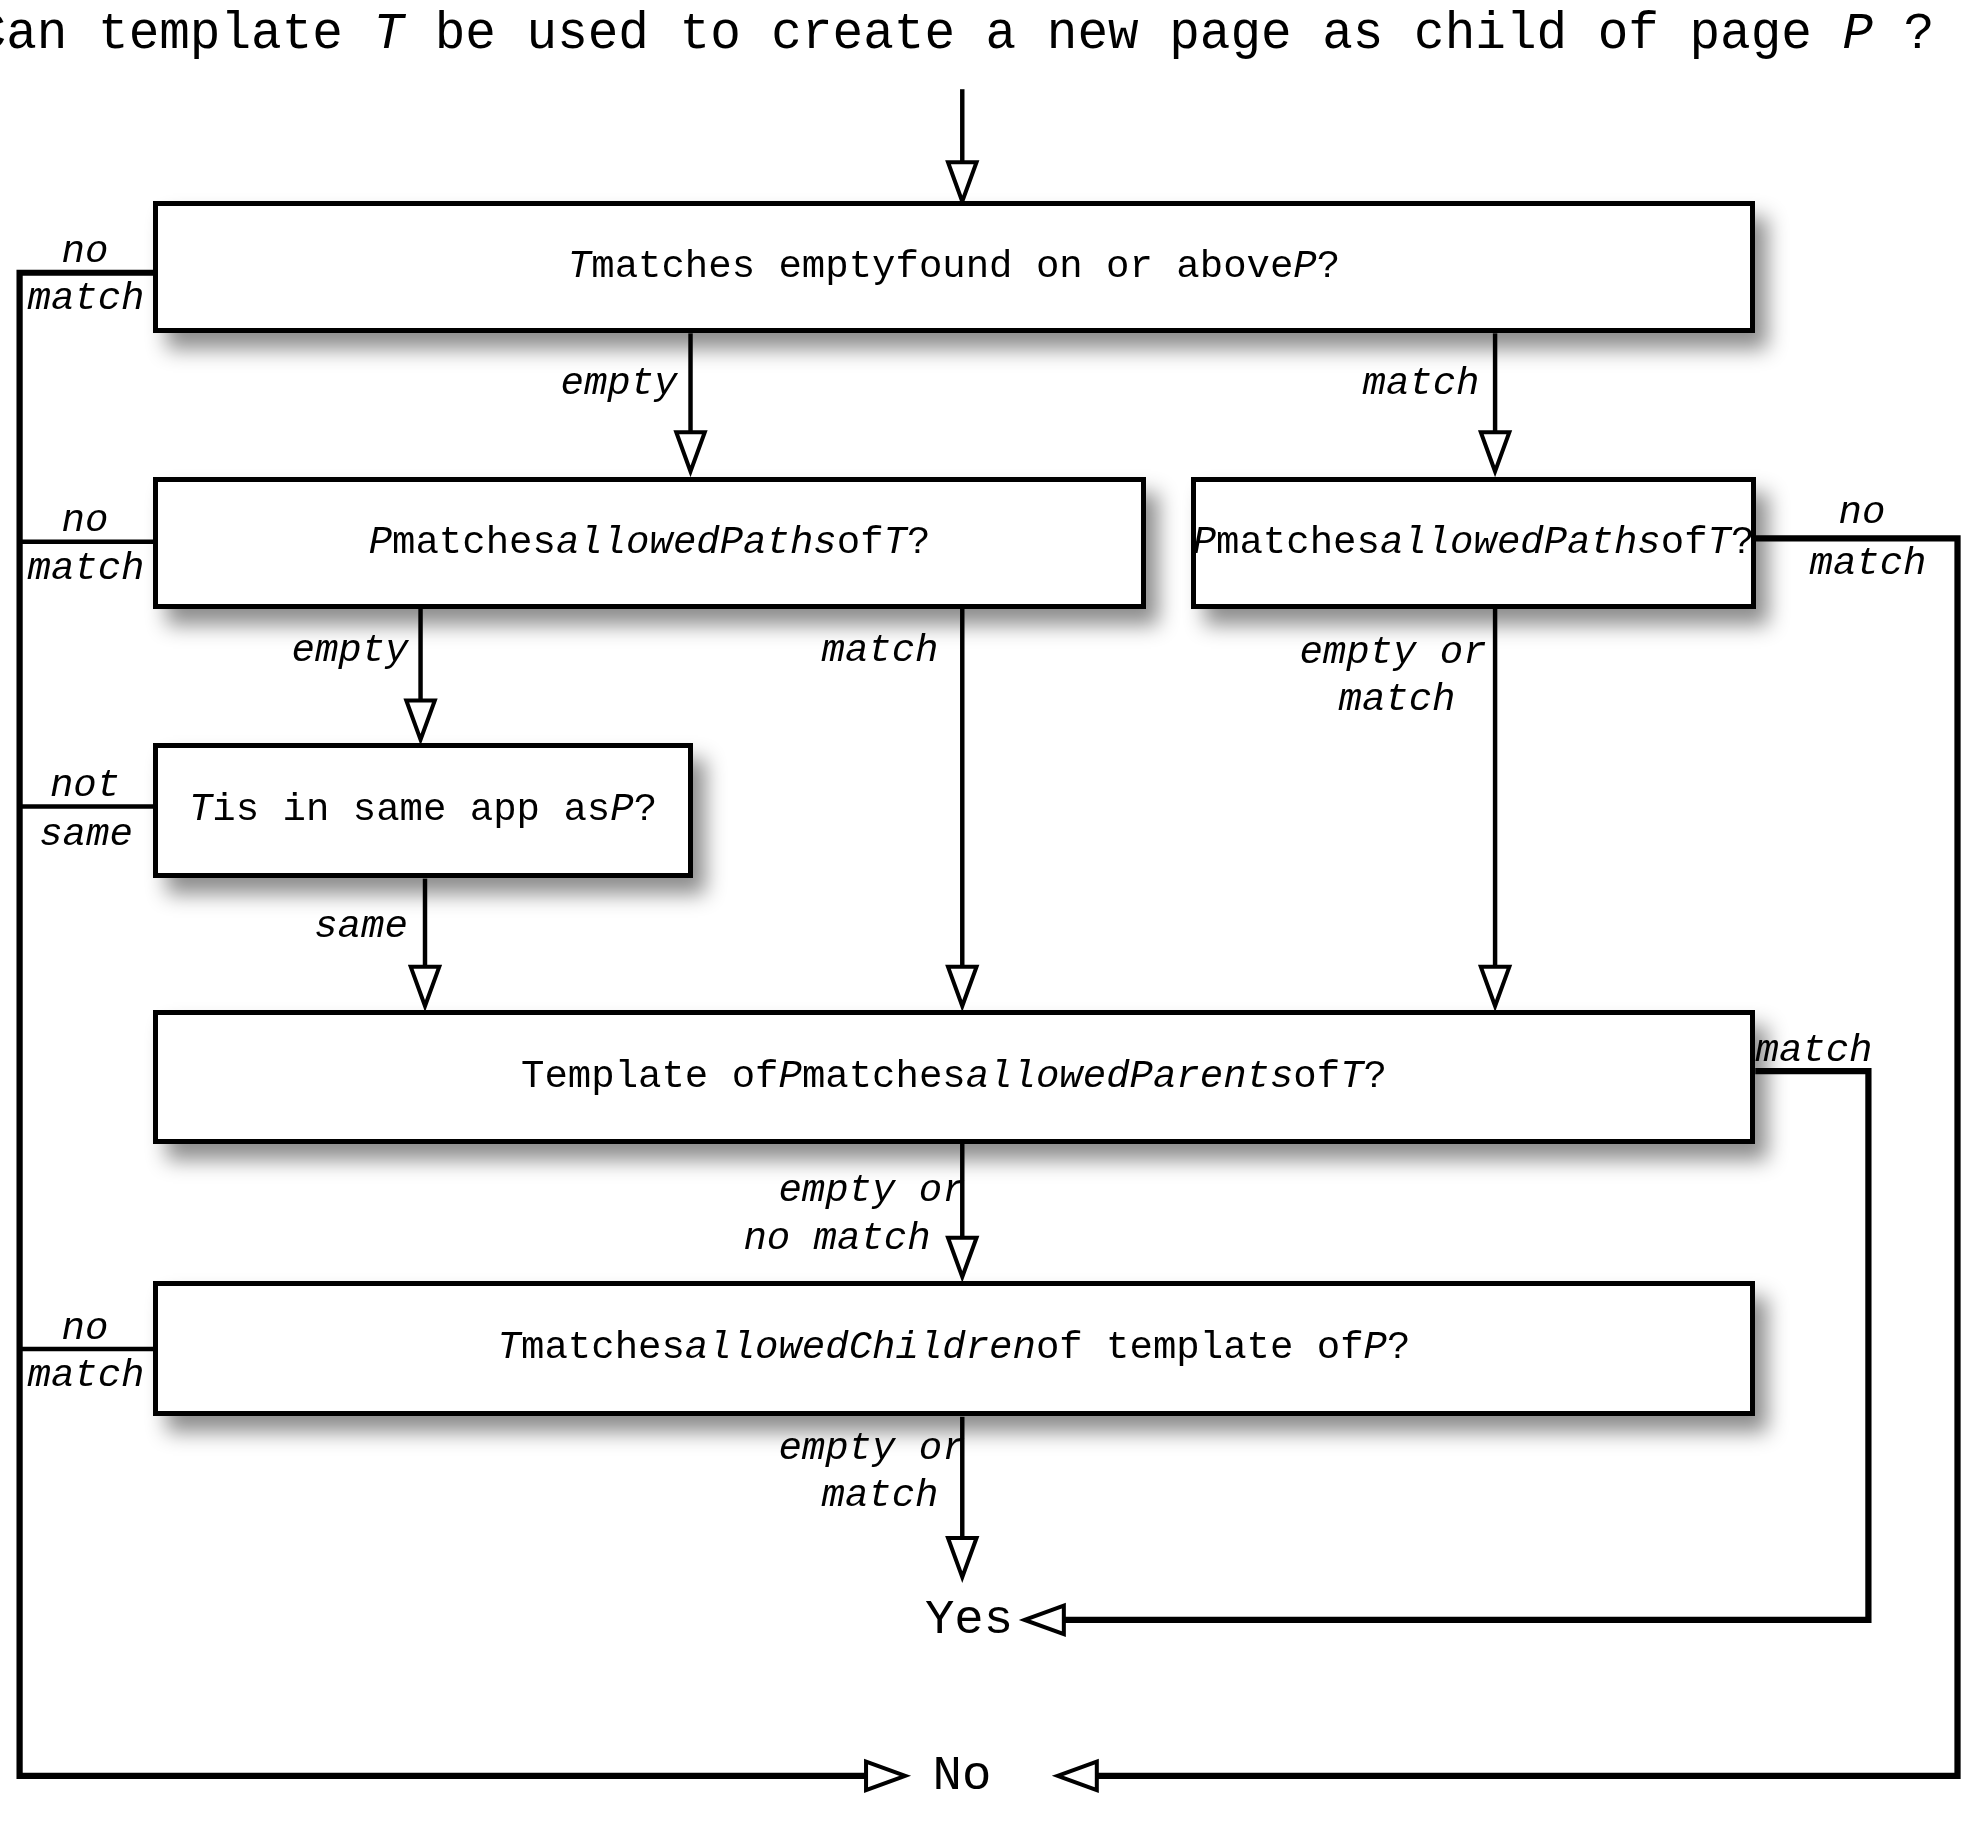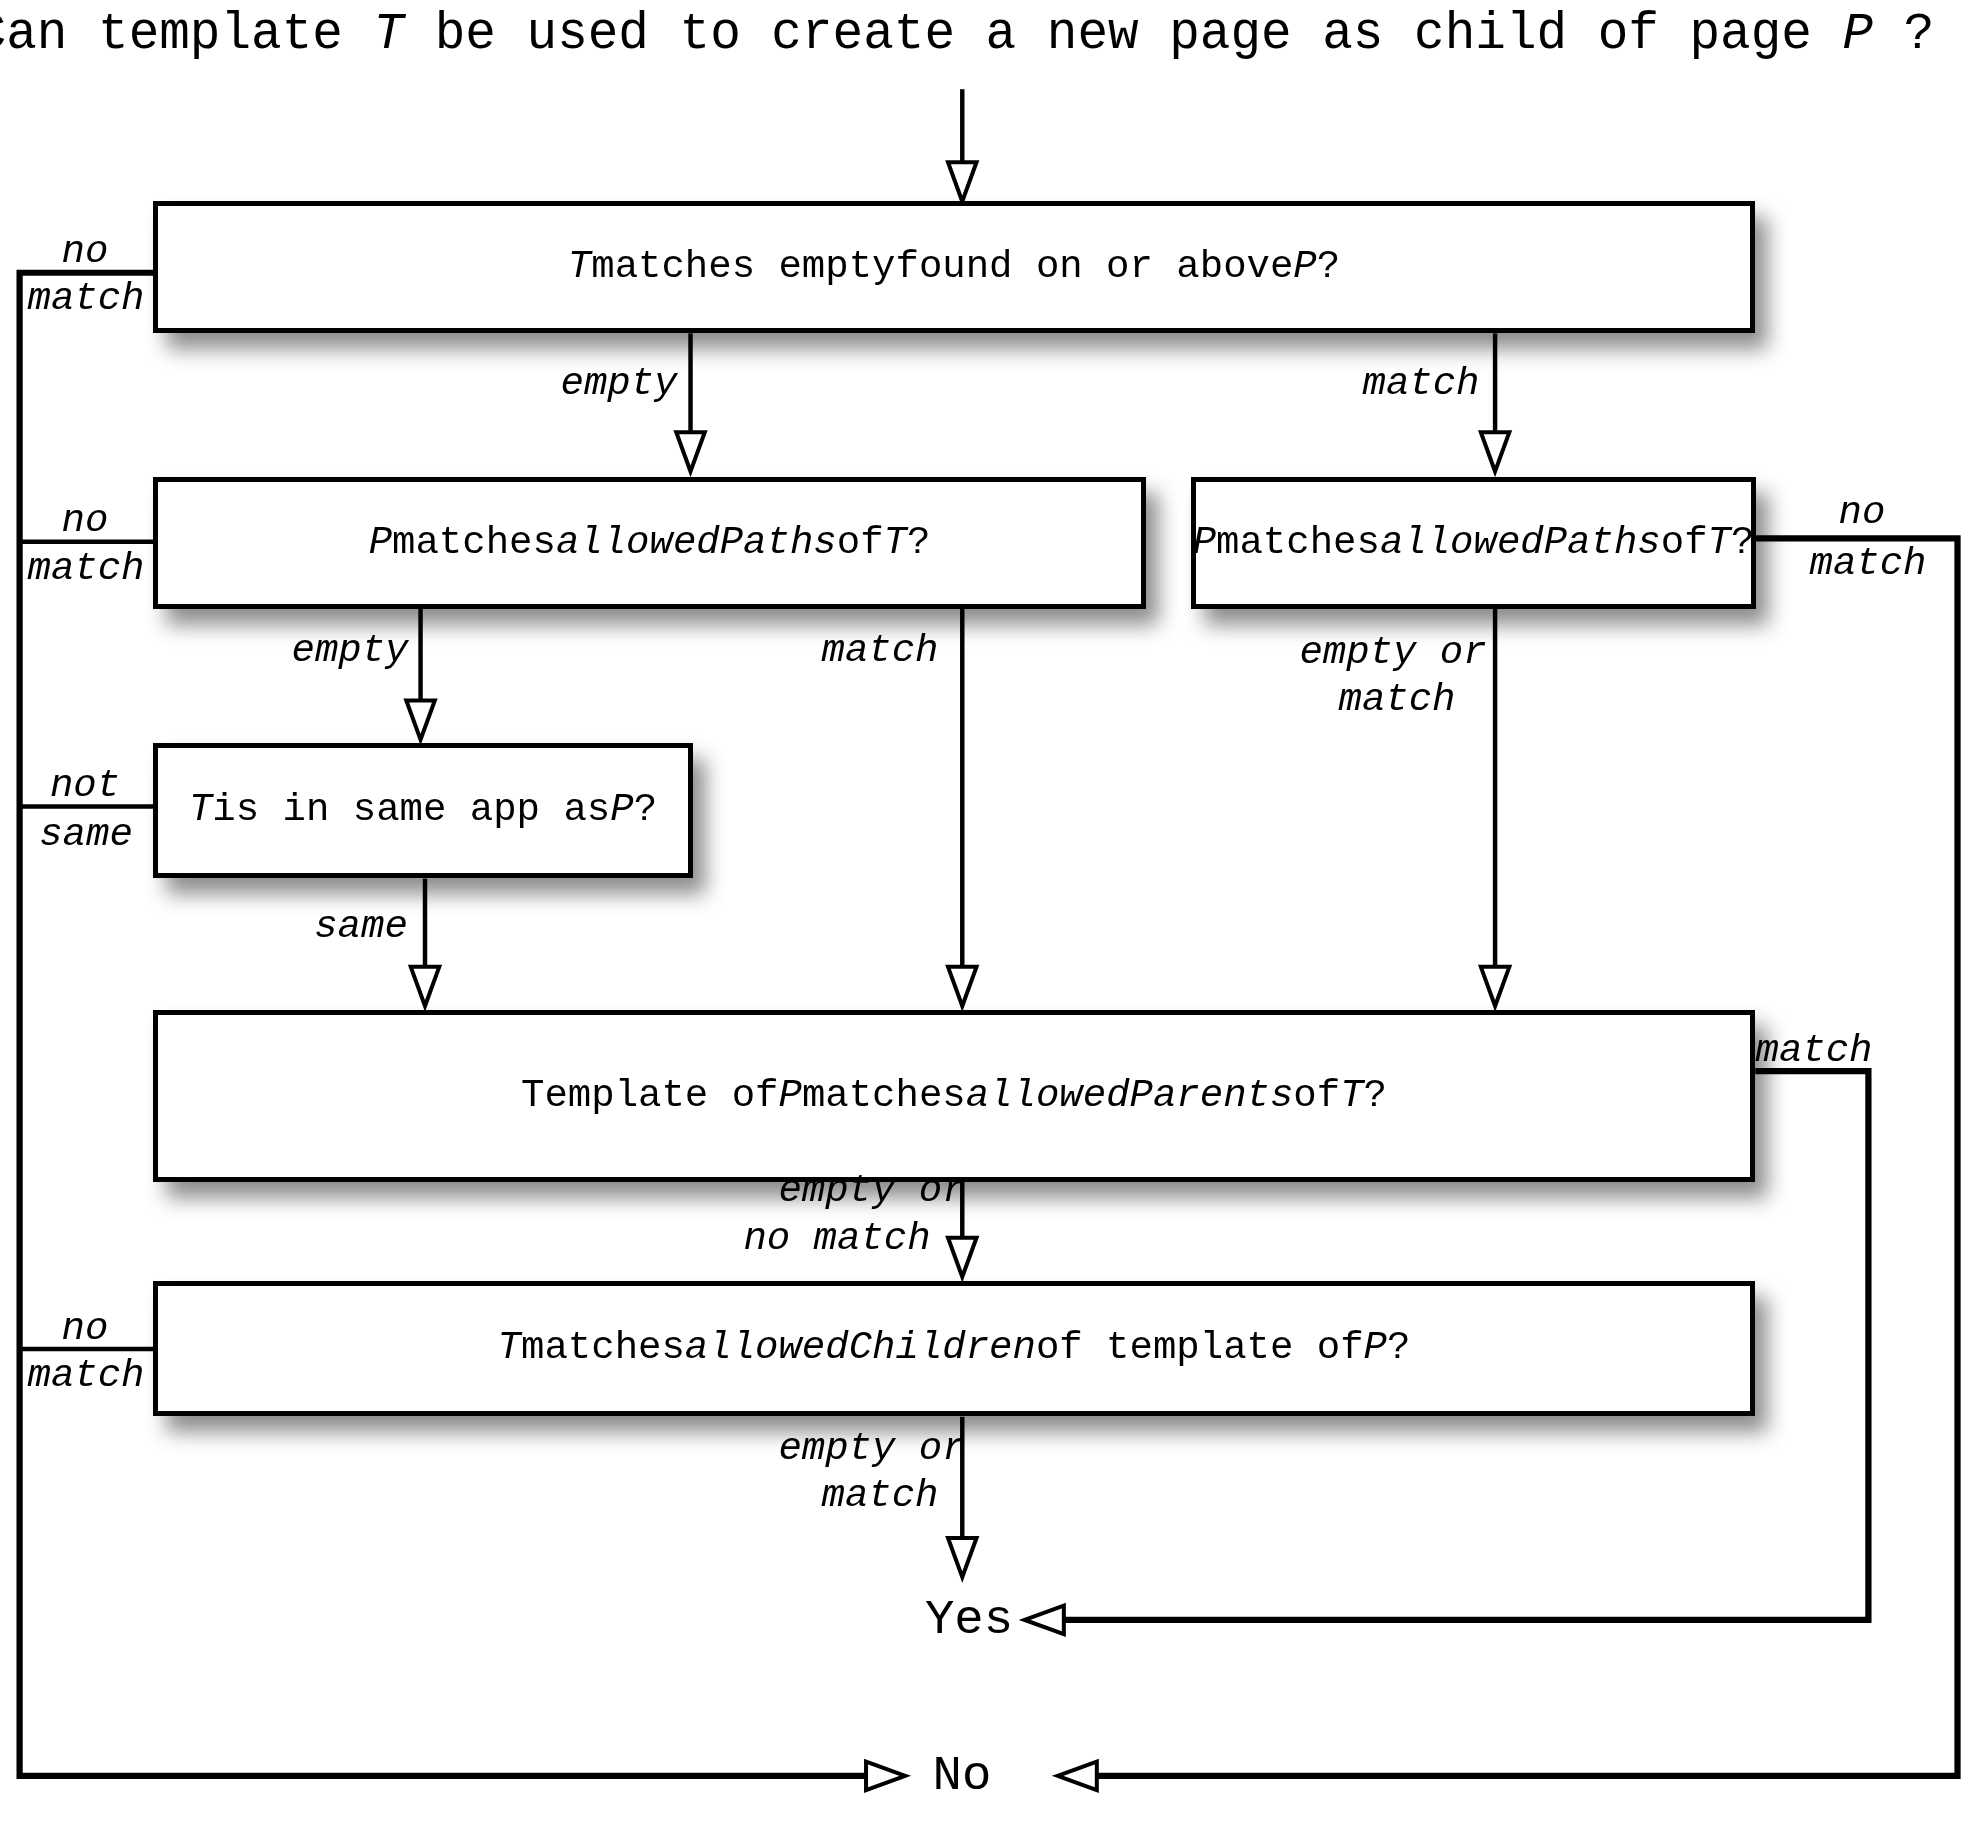--- a/index.html
+++ b/index.html
@@ -106,21 +106,21 @@
       <span> of </span>
       <span class="it">T</span>
       <span> ?</span>
     </div>
   <div class="box" style="left:153px;top:743px;width:540px;height:135px;">
       <span class="it">T</span>
       <span> is in same app as </span>
       <span class="it">P</span>
       <span> ?</span>
     </div>
-  <div class="box" style="left:153px;top:1010px;width:1602px;height:172px;">
+  <div class="box" style="left:153px;top:1010px;width:1602px;height:134px;">
       <span>Template of </span>
       <span class="it">P</span>
       <span> matches </span>
       <span class="it">allowedParents</span>
       <span> of </span>
       <span class="it">T</span>
       <span> ?</span>
     </div>
   <div class="box" style="left:153px;top:1281px;width:1602px;height:135px;">
       <span class="it">T</span>

